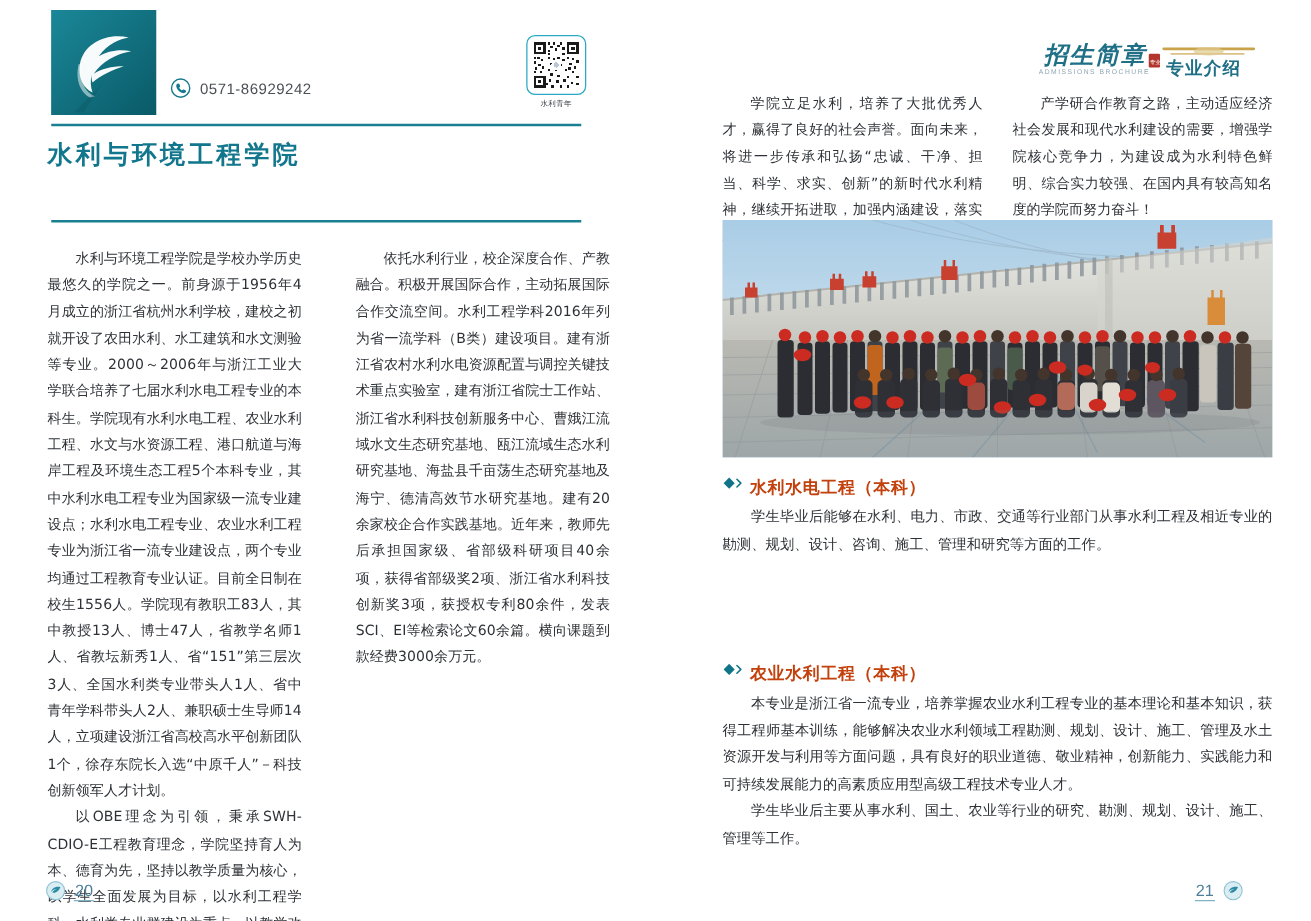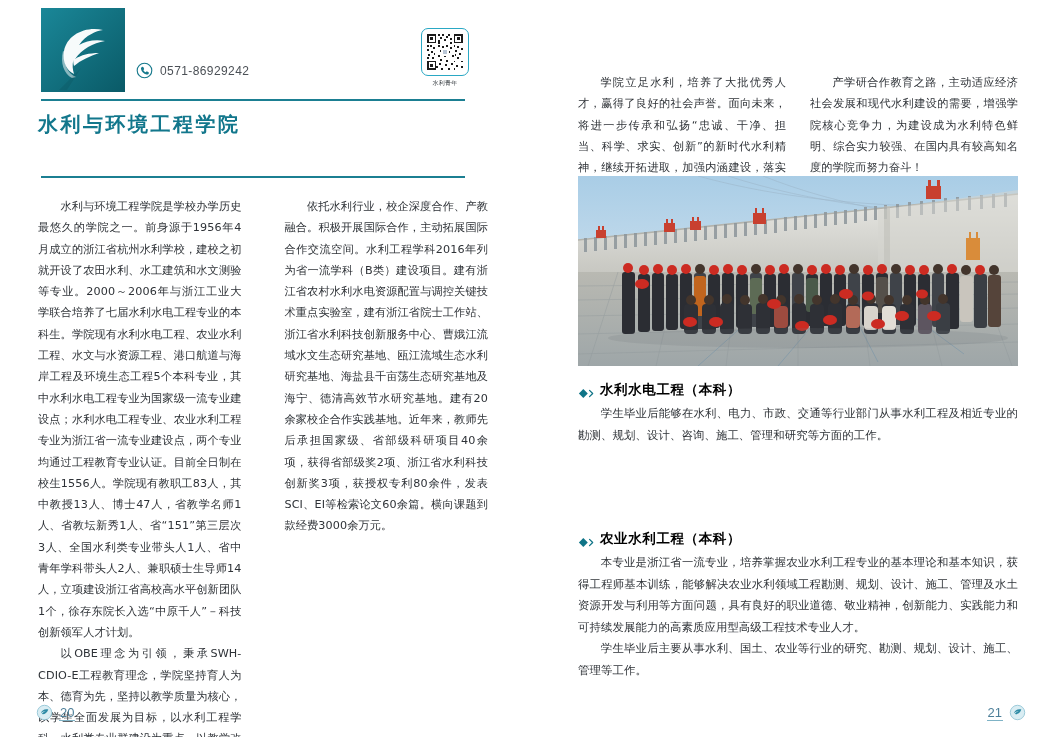--- a/index.html
+++ b/index.html
@@ -140,25 +140,25 @@
     width: 440px; height: 190px;
     overflow: hidden;
     background: #b9cfe0;
   }
   .photo-svg { display: block; width: 440px; height: 190px; }
 
   .major-head {
     position: absolute;
     left: 54px;
     display: flex;
-    align-items: flex-end;
+    align-items: flex-start;
     gap: 6px;
     font-size: 13.5px;
     font-weight: bold;
-    color: #000000;
+    color: #c2410c;
     letter-spacing: 0.6px;
     white-space: nowrap;
   }
   .head-1 { top: 381px; }
   .head-2 { top: 530px; }
   .dia-icon { width: 16px; height: 11px; display: block; flex: 0 0 auto; }
 
   .major-body {
     position: absolute;
     left: 54px;
@@ -173,21 +173,21 @@
 
   
   .pagenum {
     position: absolute;
     bottom: 16px;
     display: flex;
     align-items: flex-end;
     gap: 6px;
   }
   .pagenum-left  { left: 36px; }
-  .pagenum-right { right: 23px; }
+  .pagenum-right { right: 54px; }
   .pn-text {
     font-size: 13px;
     color: #4d7f99;
     border-bottom: 1.2px solid #7fb3c6;
     line-height: 15px;
     padding: 0 1px;
   }
   .pn-mark { width: 17px; height: 17px; display: block; }
 
   
@@ -316,20 +316,35 @@
       <svg class="pn-mark" viewBox="0 0 20 20">
         <circle cx="10" cy="10" r="8.5" fill="#d9edf3" stroke="#8cc2d3" stroke-width="1"></circle>
         <path d="M14.5 6.5 C10 5.5 6.3 7.8 5.7 11.2 C7 9.6 9 8.6 11.5 8.3 C9.4 9 7.8 10.2 6.9 11.9 C9.6 12.6 13.2 10.6 14.5 6.5 Z" fill="#2c8aa5"></path>
       </svg>
       <span class="pn-text">20</span>
     </div>
   </div>
 
   <div class="page-right">
 
+    <div class="brochure-mark">
+      <svg class="bm-svg" viewBox="0 0 178 44">
+
+        <text x="8" y="24" font-family="DejaVu Serif, serif" font-size="19" font-style="italic" font-weight="bold" fill="#1f6f86" letter-spacing="1.5">招生简章</text>
+        <text x="4" y="33.5" font-family="Liberation Sans, sans-serif" font-size="5.4" fill="#8fa6b4" letter-spacing="1.2">ADMISSIONS BROCHURE</text>
+
+        <rect x="92" y="17" width="9" height="11" fill="#b4352c" rx="1"></rect>
+        <text x="93" y="25" font-family="DejaVu Sans, sans-serif" font-size="4.2" fill="#fff">专业</text>
+
+        <path d="M104 13 L176 13" stroke="#c9a24a" stroke-width="2.2" stroke-linecap="round"></path>
+        <path d="M110 17 L168 17" stroke="#dcc085" stroke-width="1.4" stroke-linecap="round"></path>
+        <ellipse cx="140" cy="15" rx="12" ry="3.4" fill="#e0c98d" opacity="0.7"></ellipse>
+        <text x="106" y="33" font-family="DejaVu Sans, sans-serif" font-size="14" font-weight="bold" fill="#1f6f86" letter-spacing="1">专业介绍</text>
+      </svg>
+    </div>
 
     <div class="rp-cols">
       <div class="rp-col">
         <p class="cn-para">学院立足水利，培养了大批优秀人才，赢得了良好的社会声誉。面向未来，将进一步传承和弘扬“忠诚、干净、担当、科学、求实、创新”的新时代水利精神，继续开拓进取，加强内涵建设，落实立德树人根本任务，坚持走</p>
       </div>
       <div class="rp-col">
         <p class="cn-para">产学研合作教育之路，主动适应经济社会发展和现代水利建设的需要，增强学院核心竞争力，为建设成为水利特色鲜明、综合实力较强、在国内具有较高知名度的学院而努力奋斗！</p>
       </div>
     </div>
 

